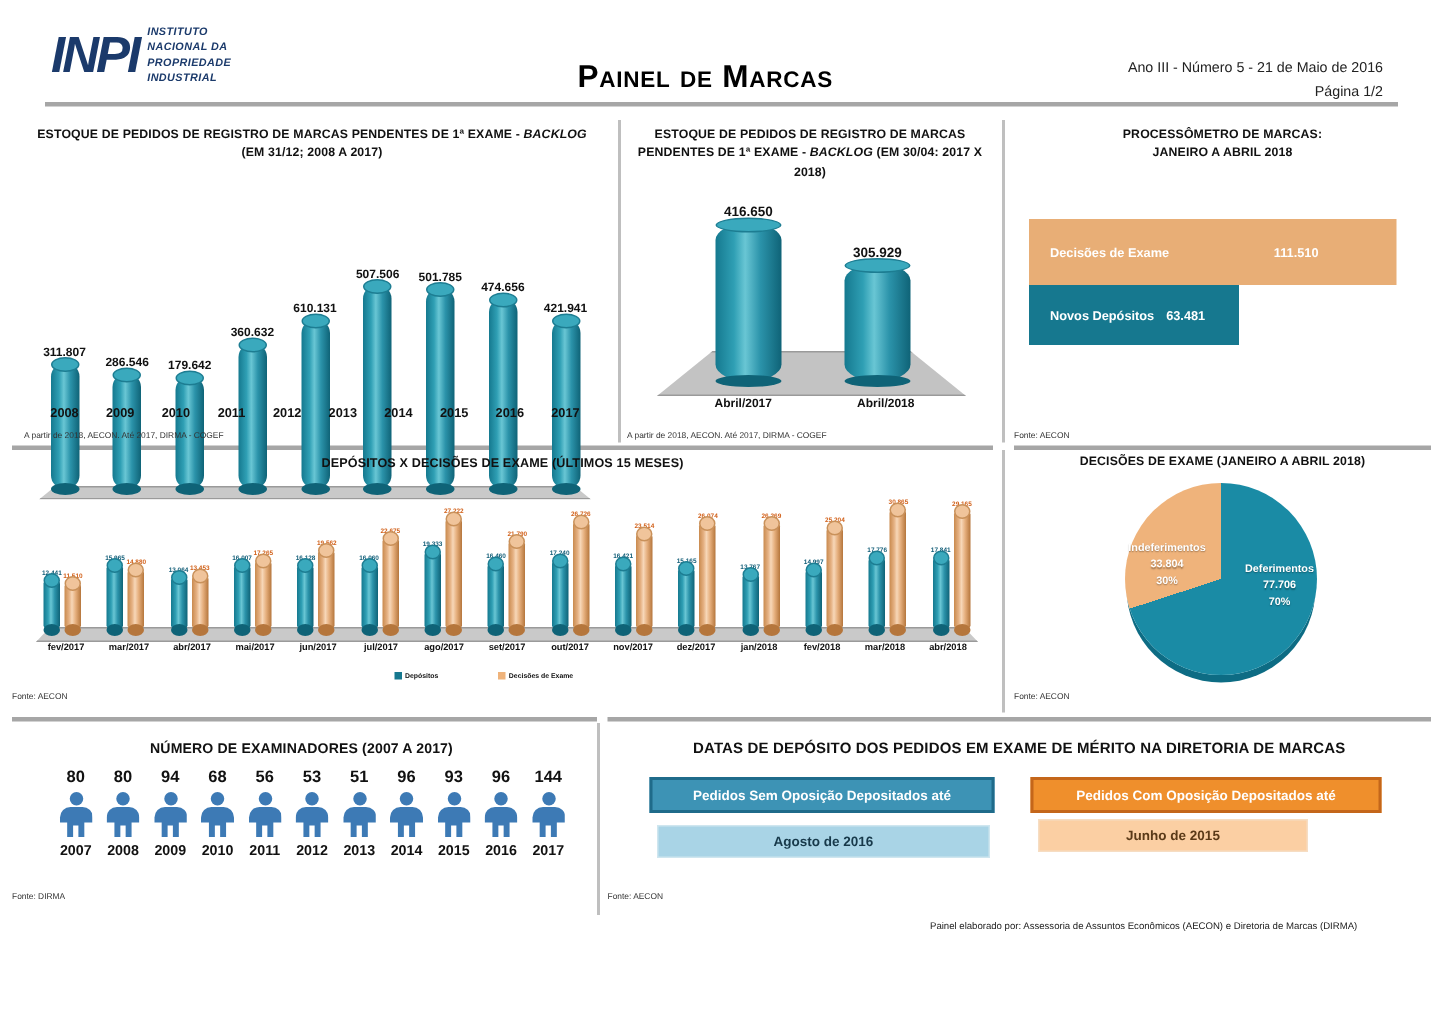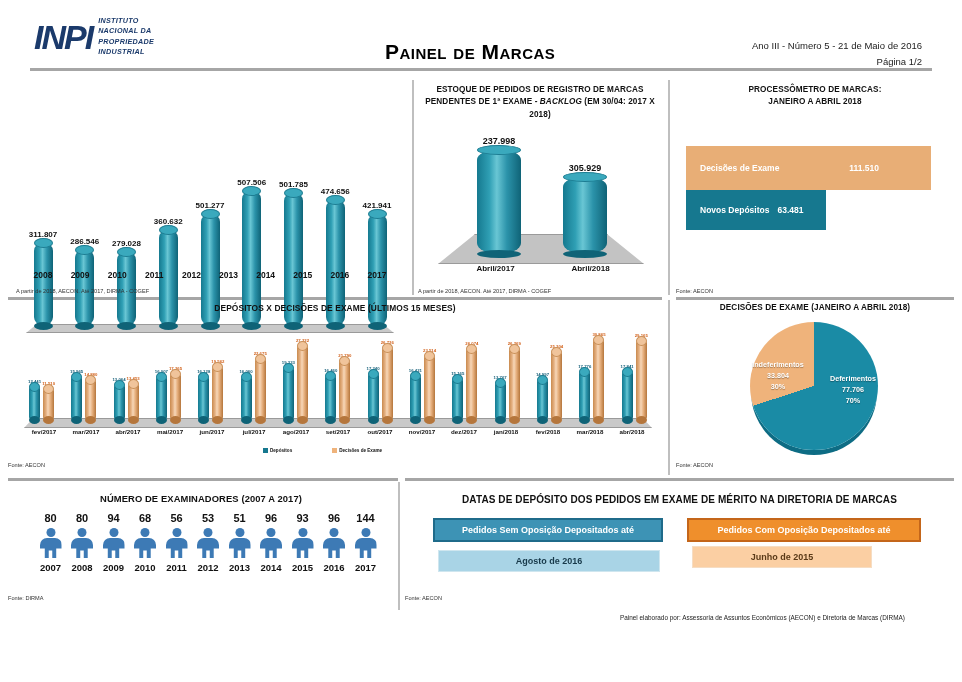--- a/index.html
+++ b/index.html
@@ -141,43 +141,47 @@
     </div>
     <div class="headrule"></div>
   </div>
 
   <div class="vline" style="left:412px; top:80px; height:215px;"></div>
   <div class="vline" style="left:668px; top:80px; height:215px;"></div>
   <div class="hline" style="left:8px; top:297px; width:654px;"></div>
   <div class="hline" style="left:676px; top:297px; width:278px;"></div>
 
   <div class="panel" style="left:8px; top:84px; width:400px; height:210px;">
+    <div class="panel-title" style="width:400px;">
+      <div><span>ESTOQUE DE PEDIDOS DE REGISTRO DE MARCAS PENDENTES DE 1ª EXAME - </span><span class="it">BACKLOG</span></div>
+      <div>(EM 31/12; 2008 A 2017)</div>
+    </div>
 
     <div class="plinth" style="left:18px; top:240px; width:368px; height:9px;
          clip-path:polygon(3% 0,97% 0,100% 100%,0 100%);"></div>
 
     <div class="bars" id="annualBars" style="left:22px; top:60px; height:182px; width:360px; justify-content:space-between;">
         <div class="bar-col" style="height: 150px; width: 26px;">
           <div class="bar-val">311.807</div>
           <div class="cyl" style="width: 19px; height: 84px;"></div>
         </div>
         <div class="bar-col" style="height: 150px; width: 26px;">
           <div class="bar-val">286.546</div>
           <div class="cyl" style="width: 19px; height: 77px;"></div>
         </div>
         <div class="bar-col" style="height: 150px; width: 26px;">
-          <div class="bar-val">279.028</div>
+          <div class="bar-val">179.642</div>
           <div class="cyl" style="width: 19px; height: 75px;"></div>
         </div>
         <div class="bar-col" style="height: 150px; width: 26px;">
           <div class="bar-val">360.632</div>
           <div class="cyl" style="width: 19px; height: 97px;"></div>
         </div>
         <div class="bar-col" style="height: 150px; width: 26px;">
-          <div class="bar-val">501.277</div>
+          <div class="bar-val">610.131</div>
           <div class="cyl" style="width: 19px; height: 113px;"></div>
         </div>
         <div class="bar-col" style="height: 150px; width: 26px;">
           <div class="bar-val">507.506</div>
           <div class="cyl" style="width: 19px; height: 136px;"></div>
         </div>
         <div class="bar-col" style="height: 150px; width: 26px;">
           <div class="bar-val">501.785</div>
           <div class="cyl" style="width: 19px; height: 134px;"></div>
         </div>
@@ -211,21 +215,21 @@
     <div class="panel-title" style="width:244px;">
       <div>ESTOQUE DE PEDIDOS DE REGISTRO DE MARCAS</div>
       <div><span>PENDENTES DE 1ª EXAME - </span><span class="it">BACKLOG</span><span> (EM 30/04: 2017 X 2018)</span></div>
     </div>
 
     <div class="plinth" style="left:20px; top:150px; width:206px; height:30px;
          clip-path:polygon(18% 0,82% 0,100% 100%,0 100%); background:#c3c3c3;"></div>
 
     <div class="bars" id="aprilBars" style="left:38px; top:40px; height:130px; width:172px; justify-content:space-around;">
         <div class="bar-col" style="height: 118px; width: 60px;">
-          <div class="bar-val" style="font-size: 9px;">237.998</div>
+          <div class="bar-val" style="font-size: 9px;">416.650</div>
           <div class="cyl" style="width: 44px; border-radius: 50% / 11px; height: 107px;"></div>
         </div>
         <div class="bar-col" style="height: 118px; width: 60px;">
           <div class="bar-val" style="font-size: 9px;">305.929</div>
           <div class="cyl" style="width: 44px; border-radius: 50% / 11px; height: 78px;"></div>
         </div>
       </div>
 
     <div class="axis-labels" id="aprilAxis" style="left:30px; top:180px; width:190px; justify-content:space-around;">
         <span style="width: 80px; font-size: 8px;">Abril/2017</span>

